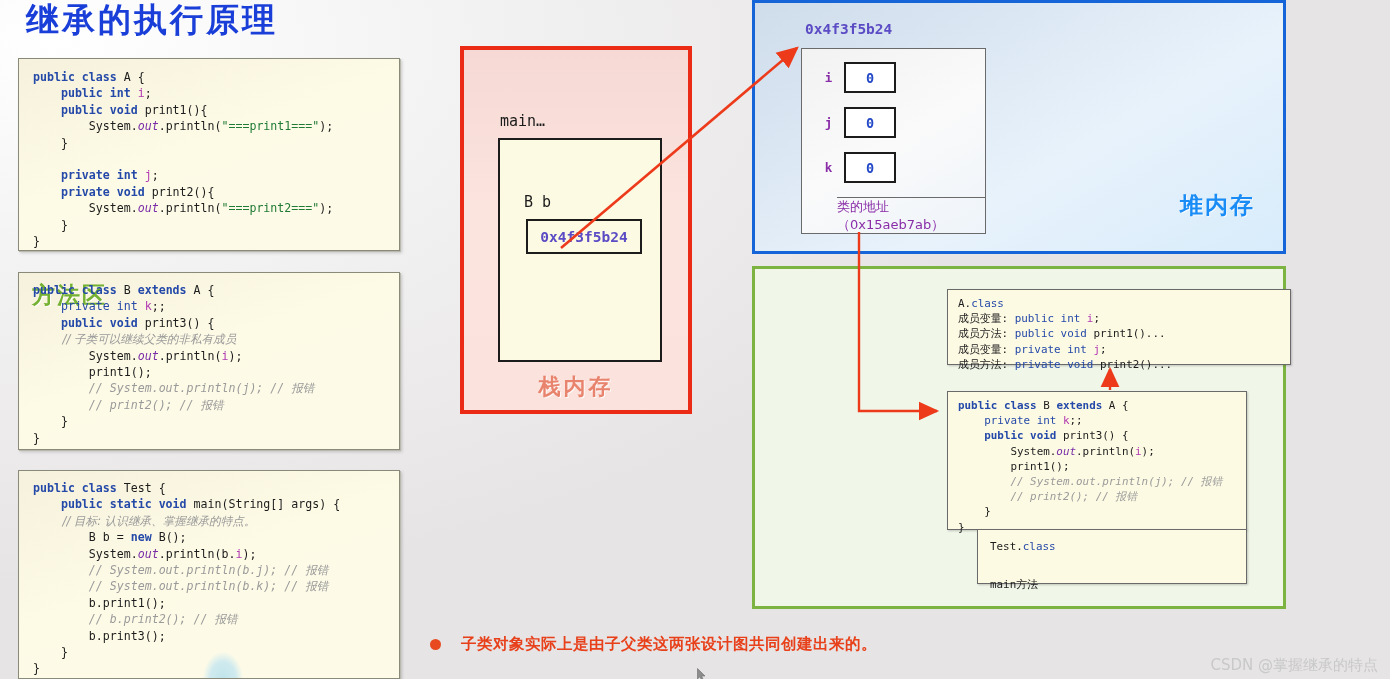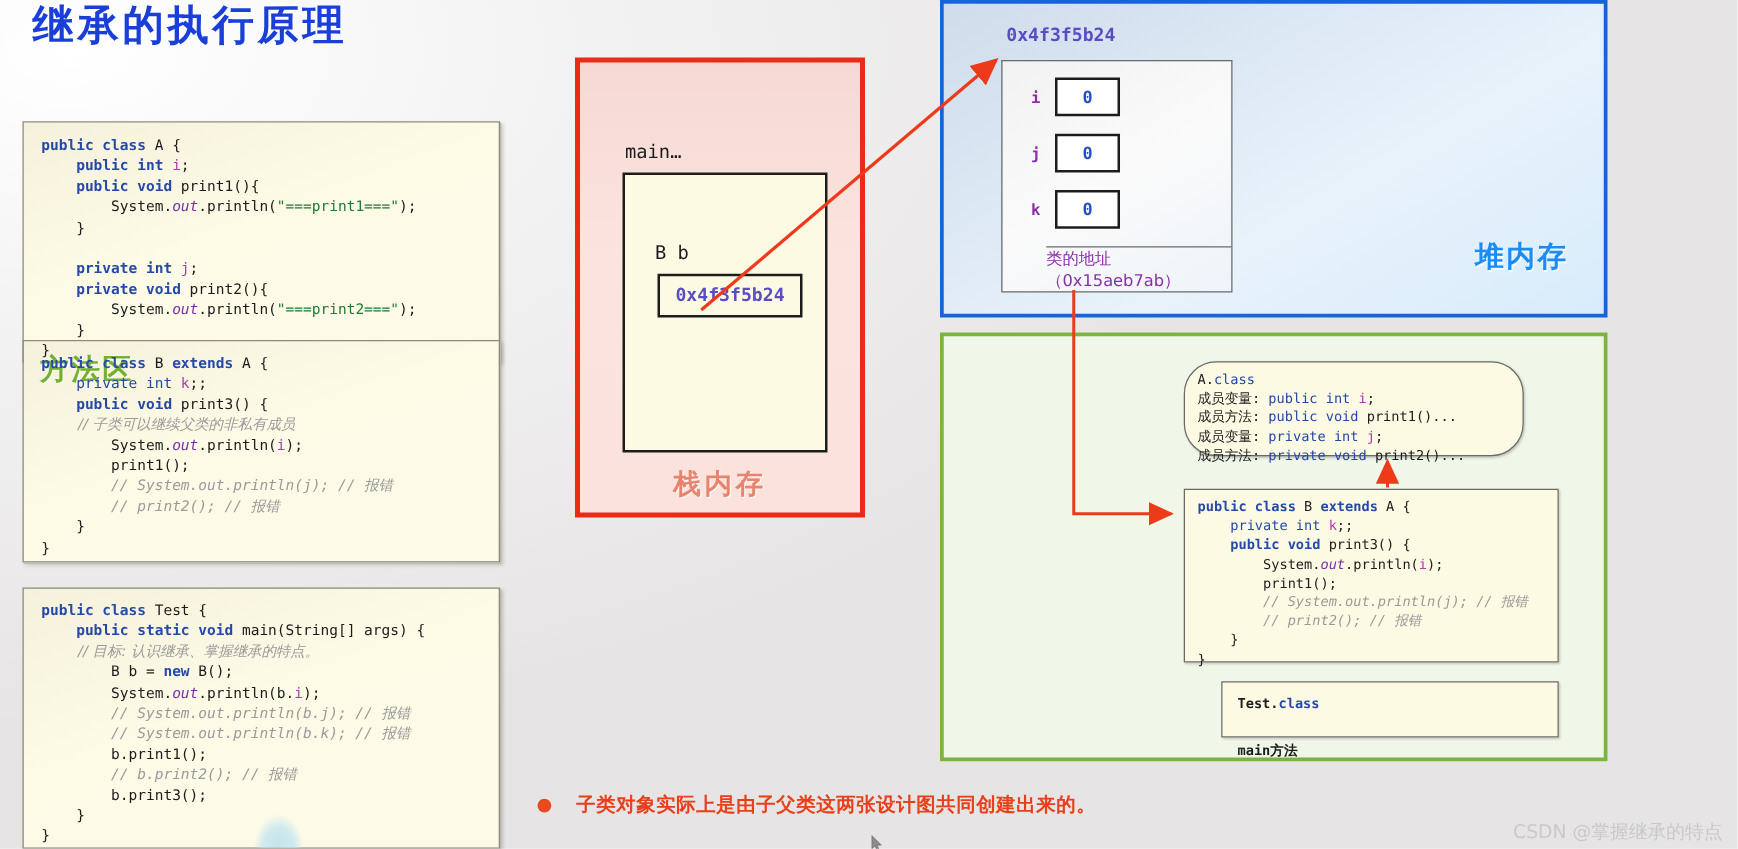--- a/index.html
+++ b/index.html
@@ -129,23 +129,23 @@
     position:absolute; left:32px; top:280px;
     font-family:"DejaVu Sans",sans-serif; font-size:23px; font-weight:bold;
     color:#74b032; letter-spacing:2px;
     text-shadow:1px 1px 0 rgba(255,255,255,.8);
   }
   .m-card{
     position:absolute;
     background:#fdfae4; border:1px solid #6a6a6a;
     box-shadow:1px 1px 2px rgba(0,0,0,.2);
   }
-  #a-class-card{ left:192px; top:20px; width:272px; height:76px;border-radius:26px; }
+  #a-class-card{ left:192px; top:20px; width:344px; height:76px; }
   #b-class-card{ left:192px; top:122px; width:300px; height:139px; }
-  #test-class-card{ left:222px; top:276px; width:270px; height:45px;font-weight:bold; }
+  #test-class-card{ left:222px; top:260px; width:270px; height:55px; }
   .mcode{
     font-family:"DejaVu Sans Mono",monospace; font-size:10.9px; line-height:15.2px;
     color:#1c1c1c; white-space:pre;
   }
   .zh{ font-family:"DejaVu Sans",sans-serif; }
 
   
   svg.overlay{ position:absolute; left:0; top:0; width:1390px; height:679px; pointer-events:none; }
 
   
@@ -163,21 +163,21 @@
     position:absolute; right:12px; bottom:4px;
     font-family:"DejaVu Sans",sans-serif; font-size:15px; color:#c9c9c9;
   }
   #cursor{ position:absolute; left:697px; top:668px; width:9px; height:14px; }
 </style>
 </head>
 <body>
 
 <div class="slide-title">继承的执行原理</div>
 
-<div class="code-card" id="card-0" style="left:18px; top:58px; width:382px; height:193px;margin-top:39px;">
+<div class="code-card" id="card-0" style="left:18px; top:58px; width:382px; height:193px;">
   <div class="code" style="padding:10px 0 0 14px;"><div><span class="kw">public class </span><span class="id">A {</span></div><div><span class="kw">    public int </span><span class="fld2">i</span><span class="id">;</span></div><div><span class="kw">    public void </span><span class="id">print1</span><span class="id">(){</span></div><div><span class="id">        System.</span><span class="mem">out</span><span class="id">.println(</span><span class="str">"===print1==="</span><span class="id">);</span></div><div><span class="id">    }</span></div><div>&nbsp;</div><div><span class="kw">    private int </span><span class="fld2">j</span><span class="id">;</span></div><div><span class="kw">    private void </span><span class="id">print2</span><span class="id">(){</span></div><div><span class="id">        System.</span><span class="mem">out</span><span class="id">.println(</span><span class="str">"===print2==="</span><span class="id">);</span></div><div><span class="id">    }</span></div><div><span class="id">}</span></div></div>
 </div>
 
 <div class="code-card" id="card-1" style="left:18px; top:272px; width:382px; height:178px;">
   <div class="code" style="padding:9px 0 0 14px;"><div><span class="kw">public class </span><span class="id">B </span><span class="kw">extends </span><span class="id">A {</span></div><div><span class="kw2">    private int </span><span class="fld2">k</span><span class="id">;;</span></div><div><span class="kw">    public void </span><span class="id">print3</span><span class="id">() {</span></div><div><span class="cmtz">        // 子类可以继续父类的非私有成员</span></div><div><span class="id">        System.</span><span class="mem">out</span><span class="id">.println(</span><span class="fld2">i</span><span class="id">);</span></div><div><span class="id">        print1();</span></div><div><span class="cmt">        // System.out.println(j); // 报错</span></div><div><span class="cmt">        // print2(); // 报错</span></div><div><span class="id">    }</span></div><div><span class="id">}</span></div></div>
 </div>
 
 <div class="code-card" id="card-2" style="left:18px; top:470px; width:382px; height:209px;">
   <div class="bell"></div>
   <div class="code" style="padding:9px 0 0 14px;"><div><span class="kw">public class </span><span class="id">Test {</span></div><div><span class="kw">    public static void </span><span class="id">main</span><span class="id">(String[] args) {</span></div><div><span class="cmtz">        // 目标: 认识继承、掌握继承的特点。</span></div><div><span class="id">        B b = </span><span class="kw">new </span><span class="id">B();</span></div><div><span class="id">        System.</span><span class="mem">out</span><span class="id">.println(b.</span><span class="fld2">i</span><span class="id">);</span></div><div><span class="cmt">        // System.out.println(b.j); // 报错</span></div><div><span class="cmt">        // System.out.println(b.k); // 报错</span></div><div><span class="id">        b.print1();</span></div><div><span class="cmt">        // b.print2(); // 报错</span></div><div><span class="id">        b.print3();</span></div><div><span class="id">    }</span></div><div><span class="id">}</span></div></div>

